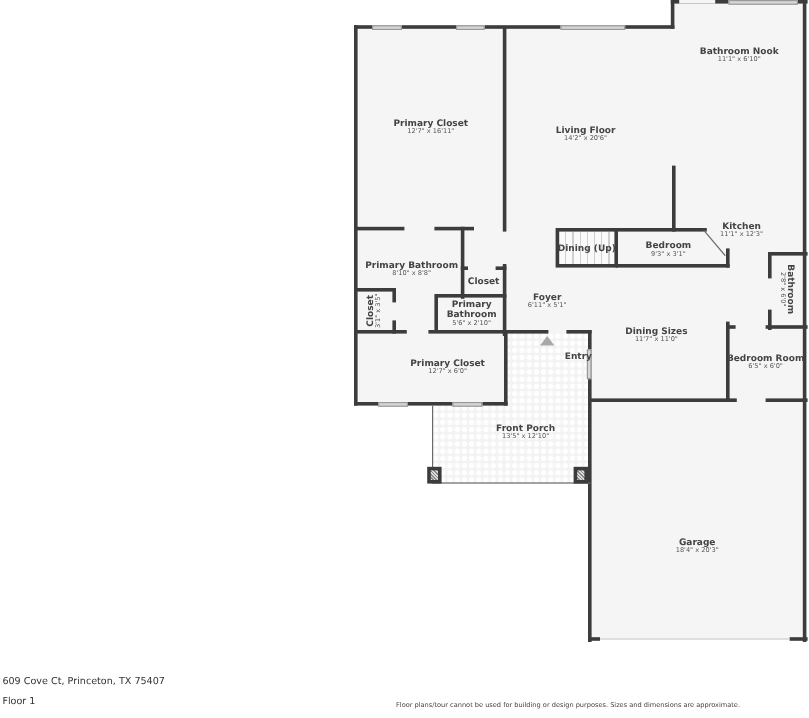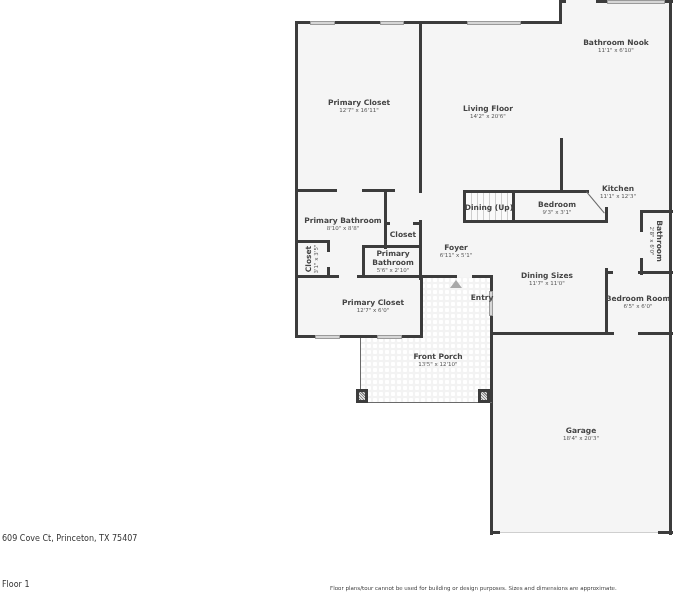--- a/index.html
+++ b/index.html
@@ -19,21 +19,21 @@
   .room .d { font-size:5.5px; color:#555; line-height:7px; }
   .rot { transform:translate(-50%,-50%) rotate(90deg); }
   .rotl { transform:translate(-50%,-50%) rotate(-90deg); }
   .stairs { position:absolute; border:3px solid #3c3c3c; box-sizing:border-box;
     background-image: repeating-linear-gradient(90deg, transparent 0 5px, #cfcfcf 5px 6px); background-color:#fafafa; }
   .col { position:absolute; width:12px; height:14px; background:#3c3c3c; }
   .col::after { content:""; position:absolute; left:3px; top:3px; width:6px; height:8px;
      background: repeating-linear-gradient(45deg, #ddd 0 1px, #888 1px 2px); }
   .arrow { position:absolute; width:0; height:0; border-left:6px solid transparent;
      border-right:6px solid transparent; border-bottom:8px solid #a8a8a8; }
-  .footer-addr { position:absolute; left:2px; top:534px; font-size:8px; color:#333; }
+  .footer-addr { position:absolute; left:2px; top:563px; font-size:8px; color:#333; }
   .footer-floor { position:absolute; left:2px; top:580px; font-size:8px; color:#333; }
   .footer-note { position:absolute; left:330px; top:585px; font-size:5.5px; color:#444; }
 </style>
 </head>
 <body>
 
 <div class="floor" style="left:297px;top:23px;width:265px;height:312px;"></div>
 <div class="floor" style="left:560px;top:1px;width:112px;height:334px;"></div>
 <div class="floor" style="left:490px;top:334px;width:182px;height:199px;"></div>
 <div class="porch" style="left:360px;top:277px;width:132px;height:126px;"></div>
@@ -159,20 +159,20 @@
   <div class="d">6'5" x 6'0"</div>
 </div>
 <div class="room" style="left:373px;top:306px;">
   <div class="n">Primary Closet</div>
   <div class="d">12'7" x 6'0"</div>
 </div>
 <div class="room" style="left:438px;top:360px;">
   <div class="n">Front Porch</div>
   <div class="d">13'5" x 12'10"</div>
 </div>
-<div class="room" style="left:581px;top:434px;">
+<div class="room" style="left:581px;top:455px;">
   <div class="n">Garage</div>
   <div class="d">18'4" x 20'3"</div>
 </div>
 
 <div class="footer-addr">609 Cove Ct, Princeton, TX 75407</div>
 <div class="footer-floor">Floor 1</div>
 <div class="footer-note">Floor plans/tour cannot be used for building or design purposes. Sizes and dimensions are approximate.</div>
 
 </body></html>

